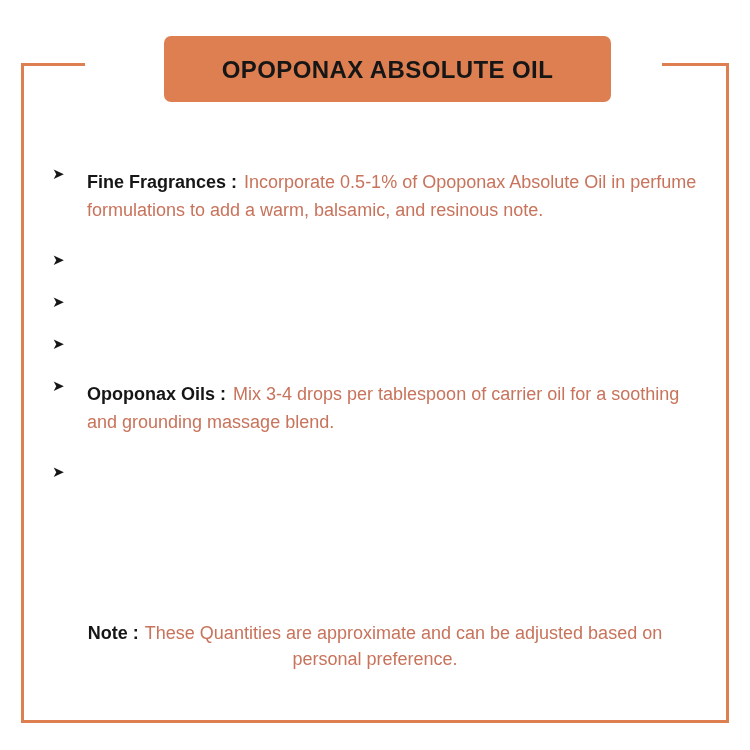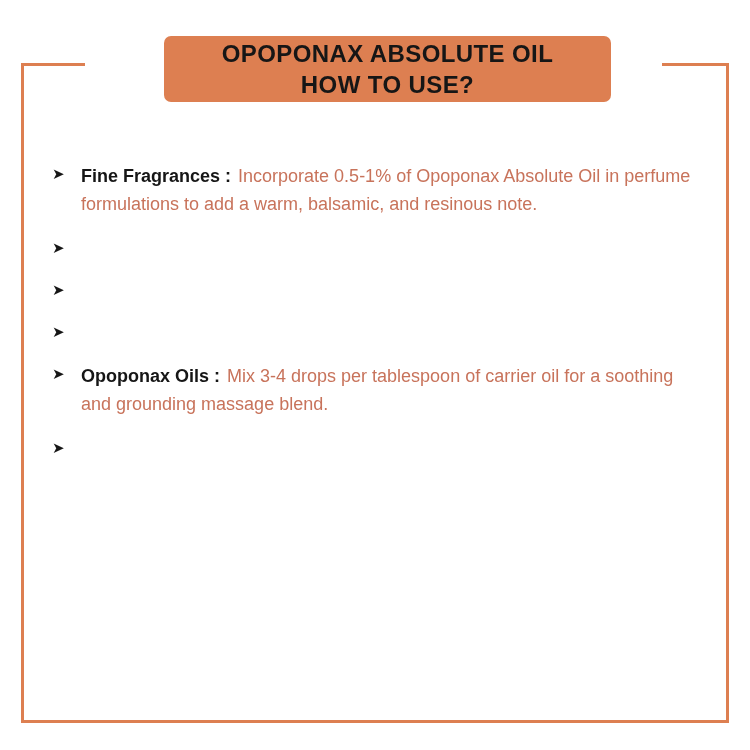--- a/index.html
+++ b/index.html
@@ -52,21 +52,21 @@
   .arrow{
     flex:0 0 auto;
     width:18px;
     margin-right:9px;
     font-family:"DejaVu Sans", sans-serif;
     font-size:15px;
     line-height:28px;
     color:var(--ink);
   }
   .item-text{
-    margin:2px;
+    margin:8px;
     font-size:18px;
     line-height:28px;
   }
   .item-label{
     font-weight:700;
     color:var(--ink);
     margin-right:7px;
   }
   .item-desc{
     color:var(--body-text);
@@ -97,21 +97,20 @@
 <div class="page">
 
   <div class="frame frame-left"></div>
   <div class="frame frame-right"></div>
   <div class="frame frame-bottom"></div>
   <div class="frame frame-top-left"></div>
   <div class="frame frame-top-right"></div>
 
   <div class="banner">
     <div>OPOPONAX ABSOLUTE OIL</div>
-    <div>HOW TO USE?</div>
   </div>
 
   <div class="items" id="items-container">
   <div class="item">
     <span class="arrow">➤</span>
     <p class="item-text">
       <span class="item-label">Fine Fragrances :</span><span class="item-desc">Incorporate 0.5-1% of Opoponax Absolute Oil in perfume
 formulations to add a warm, balsamic, and resinous note.</span>
     </p>
   </div>
@@ -134,14 +133,18 @@
       <span class="item-label">Opoponax Oils :</span><span class="item-desc">Mix 3-4 drops per tablespoon of carrier oil for a soothing
 and grounding massage blend.</span>
     </p>
   </div>
 
   <div class="item">
     <span class="arrow">➤</span>
   </div>
 </div>
 
+  <div class="note">
+    <span class="note-label">Note :</span><span class="note-text">These Quantities are approximate and can be adjusted based on
+personal preference.</span>
+  </div>
 
 </div>
 
 </body></html>

